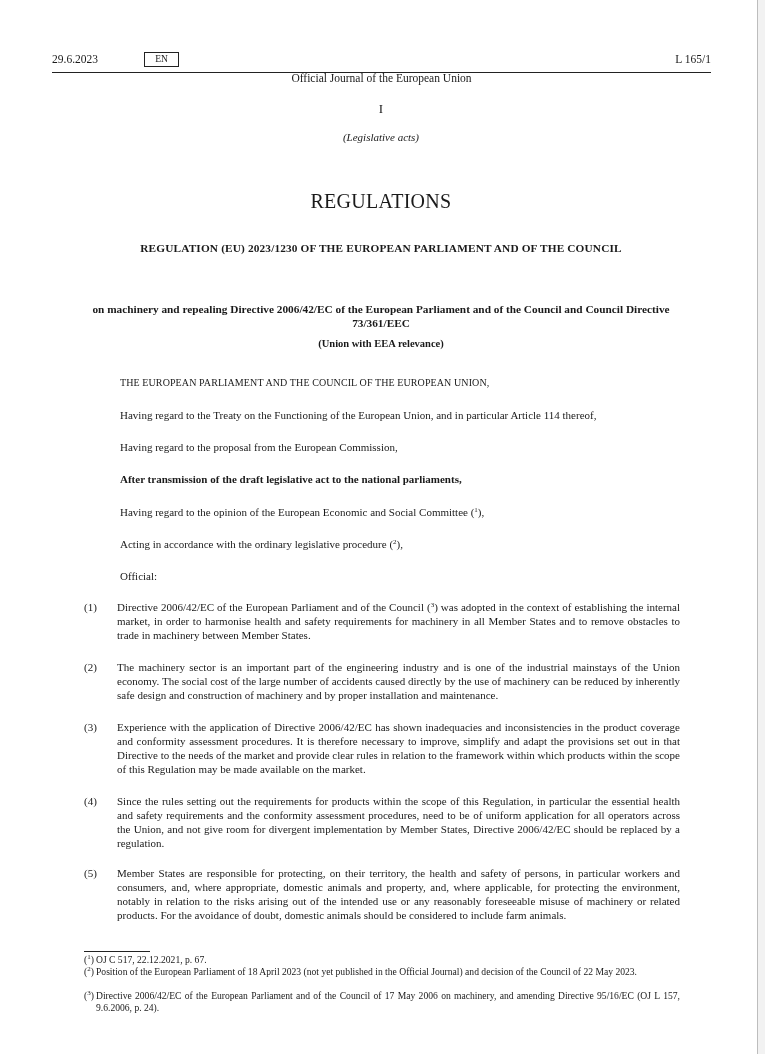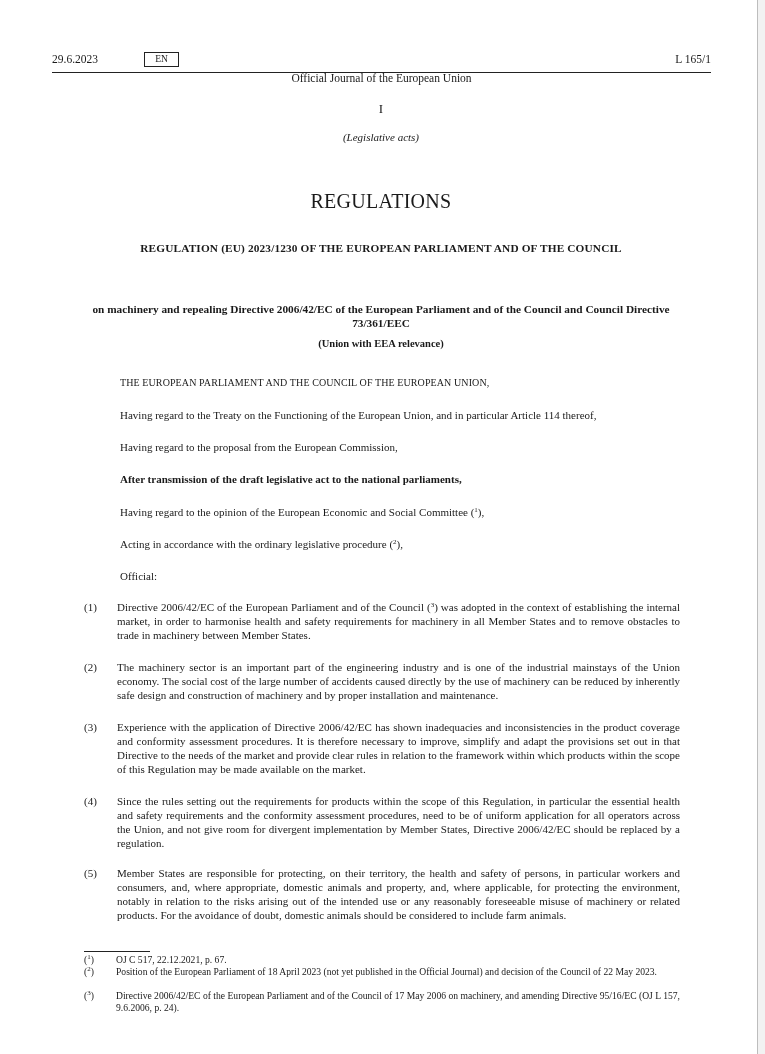--- a/index.html
+++ b/index.html
@@ -37,21 +37,21 @@
 
   .recital { position: absolute; left: 84px; width: 596px; font-size: 11px; line-height: 13.9px; }
   .recital .num { position: absolute; left: 0; top: 0; }
   .recital .text { margin-left: 33px; text-align: justify; text-align-last: left; }
 
   sup { font-size: 7px; vertical-align: 4px; line-height: 0; }
 
   .fn-rule { position: absolute; left: 84px; top: 951px; width: 66px; border-top: 1px solid #222; }
   .footnote { position: absolute; left: 84px; width: 596px; font-size: 9.6px; line-height: 12px; }
   .footnote .mark { position: absolute; left: 0; top: 0; }
-  .footnote .text { margin-left: 32px; text-align: justify; text-align-last: left; }
+  .footnote .text { margin-left: 12px; text-align: justify; text-align-last: left; }
 </style>
 </head>
 <body>
 
 <div class="page">
 
   <div class="header">
     <span class="date">29.6.2023</span>
     <span class="lang">EN</span>
     <span class="journal">Official Journal of the European Union</span>

